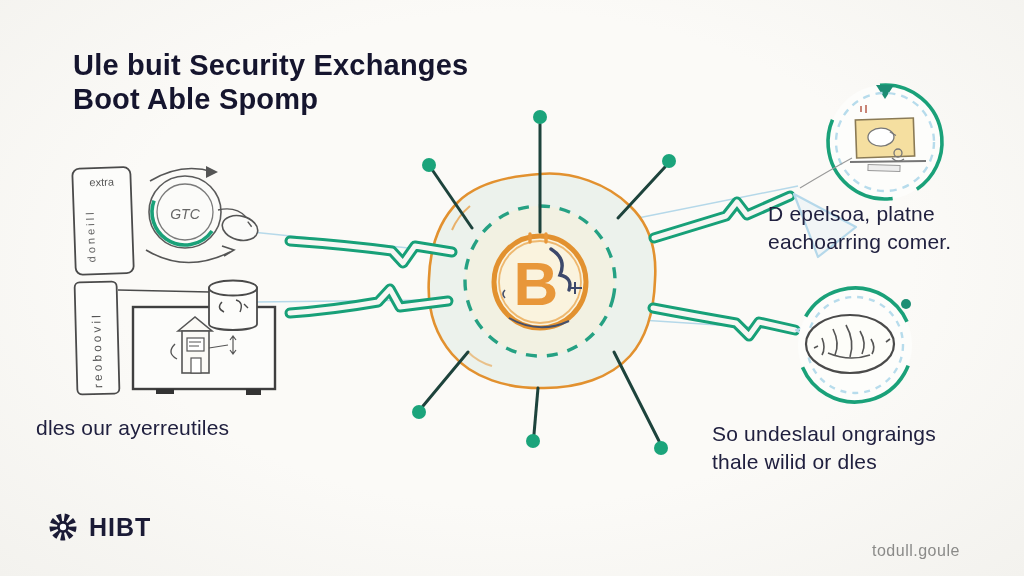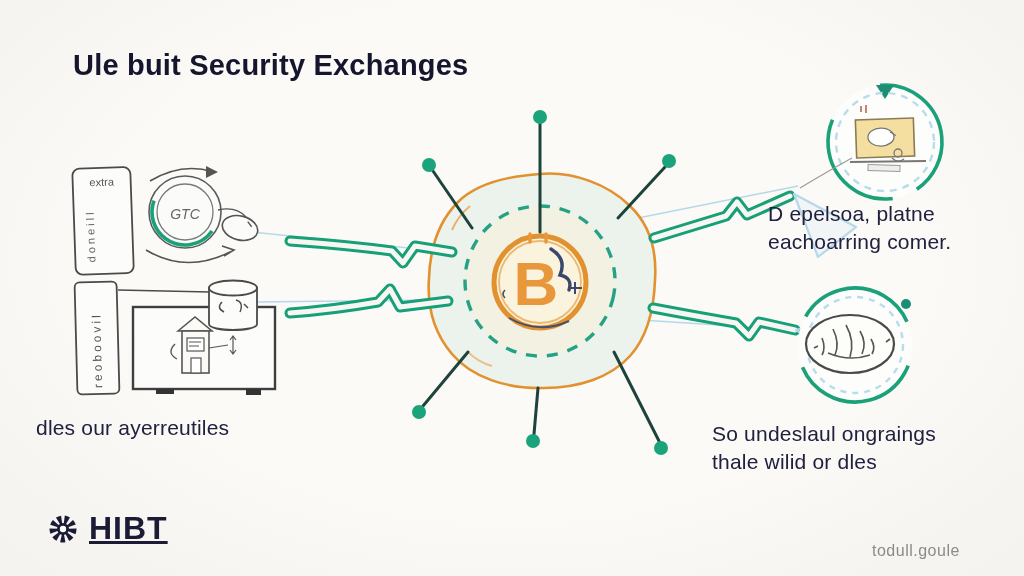--- a/index.html
+++ b/index.html
@@ -18,21 +18,21 @@
   .caption{
     font-size:21px;font-weight:500;color:#20203f;
     line-height:1.35;text-align:left;letter-spacing:.2px;
   }
   .cap-left{left:36px;top:414px;width:250px;}
   .cap-righttop{left:768px;top:200px;width:212px;}
   .cap-rightbottom{left:712px;top:420px;width:264px;}
   .brand{
     left:46px;top:510px;display:flex;align-items:center;gap:9px;
   }
-  .brand-text{font-size:32px;font-weight:800;color:#1b1b36;letter-spacing:1px;text-decoration:underline;}
+  .brand-text{font-size:25px;font-weight:800;color:#1b1b36;letter-spacing:1px;}
   .site{left:872px;top:522px;font-size:16px;color:#8b8b89;letter-spacing:.5px;margin-top:20px;}
   svg text{font-family:"Liberation Sans", sans-serif;}
 </style>
 </head>
 <body>
 
 <div class="stage">
 
   <svg class="abs" style="left:0;top:0" width="1024" height="576" viewBox="0 0 1024 576">
 
@@ -196,20 +196,21 @@
         <path d="M860,331 q7,12 2,23"></path>
         <path d="M871,339 q5,8 1,15"></path>
         <path d="M828,353 q21,9 42,2"></path>
         <path d="M818,346 l-4,2 M886,342 l4,-3"></path>
       </g>
     </g>
   </svg>
 
   <div class="abs title">
     <div>Ule buit Security Exchanges</div>
+    <div>Boot Able Spomp</div>
   </div>
 
   <div class="abs caption cap-left">
     <div>dles our ayerreutiles</div>
   </div>
 
   <div class="abs caption cap-righttop">
     <div>D epelsoa, platne</div>
     <div>eachoarring comer.</div>
   </div>

